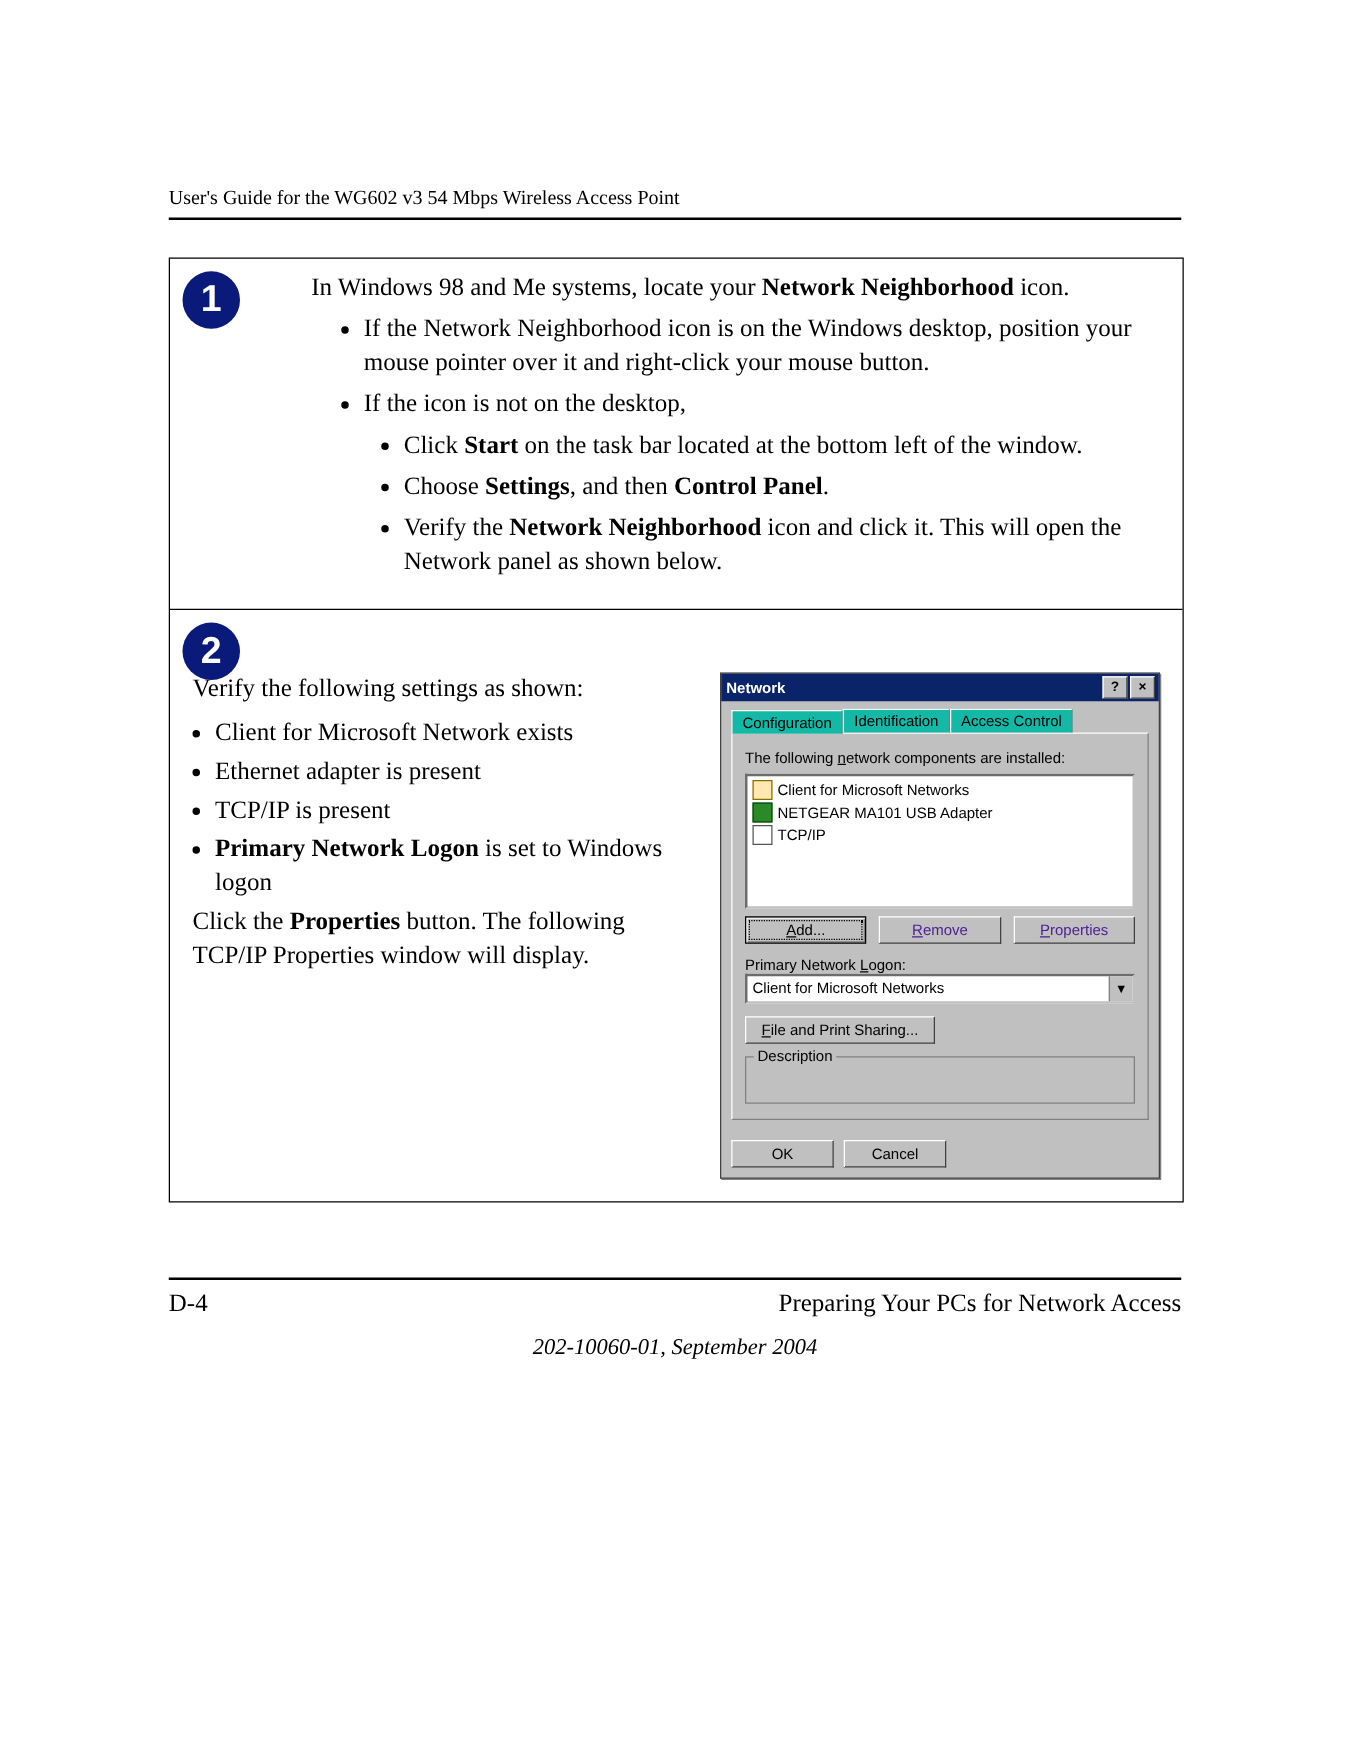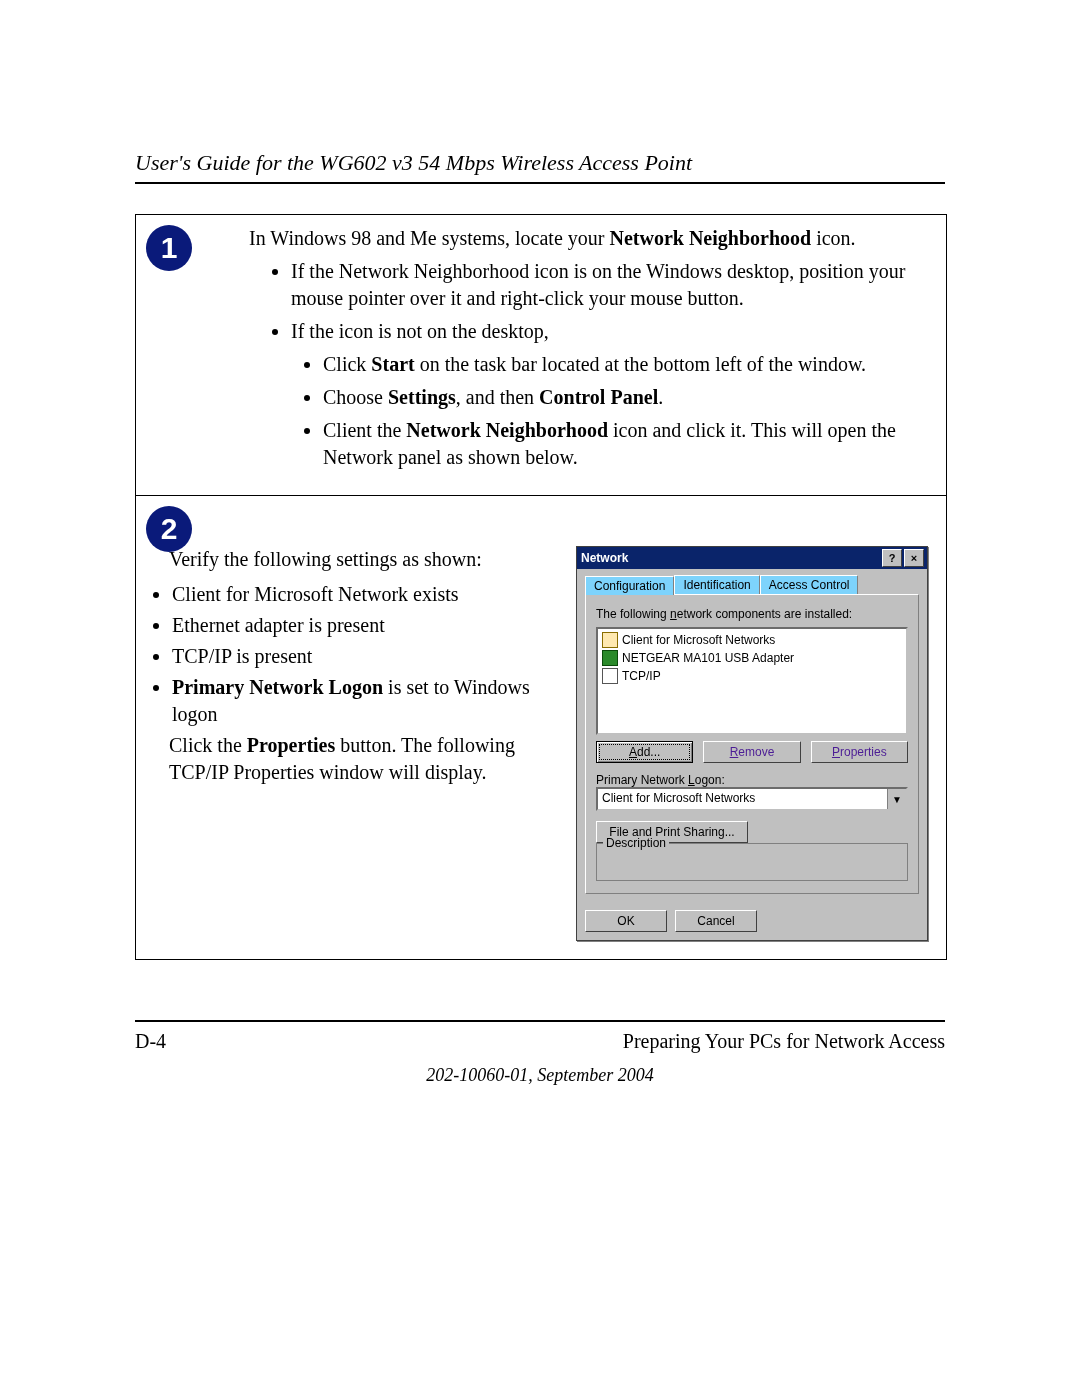--- a/index.html
+++ b/index.html
@@ -9,22 +9,21 @@
     font-family: "Times New Roman", Times, serif;
     color: #000;
     width: 1080px;
   }
   .page {
     width: 1080px;
     box-sizing: border-box;
     padding: 150px 135px 0 135px;
   }
   .running-header {
-    font-style: italic;
-    font-size: 22px;
+    font-size: 16px;
     margin-bottom: 6px;
   }
   .rule {
     border-top: 2px solid #000;
     margin-bottom: 30px;
   }
   h1.section-title {
     font-family: Arial, Helvetica, sans-serif;
     font-weight: bold;
     font-size: 28px;
@@ -71,21 +70,21 @@
     display: flex;
     align-items: flex-start;
     gap: 20px;
     margin-top: 40px;
   }
   .step2-left {
     flex: 1 1 310px;
     font-size: 20px;
     line-height: 1.35;
   }
-  .step2-left p { margin: 0 0 8px 15px; font-family: Liberation Serif, serif; }
+  .step2-left p { margin: 0 0 8px 0; font-family: Liberation Serif, serif; }
   ul.compact { margin: 4px 0; padding-left: 18px; list-style: disc; }
   ul.compact li { margin: 4px 0; }
   
   .win98-dialog {
     flex: 0 0 auto;
     width: 350px;
     background: #c0c0c0;
     border: 1px solid #404040;
     font-family: Tahoma, "MS Sans Serif", Arial, sans-serif;
     font-size: 12px;
@@ -107,21 +106,21 @@
     background: #c0c0c0;
     border: 1px solid #fff;
     border-right-color: #404040;
     border-bottom-color: #404040;
     display: flex; align-items: center; justify-content: center;
     font-size: 11px; color: #000; font-weight: bold;
   }
   .win98-body { padding: 6px 8px 8px 8px; }
   .tab-strip { display: flex; align-items: flex-end; position: relative; }
   .tab {
-    background: #7dd3fc;
+    background: #14b8a6;
     border: 1px solid #808080;
     border-bottom: none;
     border-top-color: #fff;
     border-left-color: #fff;
     padding: 2px 8px;
     margin-right: 0px;
     position: relative;
     font-size: 12px;
   }
   .tab.active { z-index: 2; margin-bottom: -1px; }
@@ -179,20 +178,21 @@
   }
   .select-value { flex:1; padding: 2px 4px; font-size:12px; }
   .select-arrow {
     width: 18px; background:#c0c0c0;
     border-left:1px solid #808080;
     display:flex; align-items:center; justify-content:center;
     font-size:10px;
   }
   .fieldset {
     border: 1px solid #808080;
+    margin-top: 10px;
     padding: 6px 8px 30px 8px;
     position: relative;
     text-align: center;
   }
   .fieldset-legend {
     position: absolute; top: -8px; left: 6px;
     background: #c0c0c0; padding: 0 3px; font-size:12px;
   }
   .dialog-footer {
     display:flex; gap:8px;
@@ -237,21 +237,21 @@
           <li>
             <span>If the icon is not on the desktop,</span>
             <ul class="b2">
               <li>
                 <span>Click </span><span class="bold">Start</span><span> on the task bar located at the bottom left of the window.</span>
               </li>
               <li>
                 <span>Choose </span><span class="bold">Settings</span><span>, and then </span><span class="bold">Control Panel</span><span>.</span>
               </li>
               <li>
-                <span>Client the </span><span class="bold">Network Neighborhood</span><span> icon and click it. This will open the Network panel as shown below.</span>
+                <span>Verify the </span><span class="bold">Network Neighborhood</span><span> icon and click it. This will open the Network panel as shown below.</span>
               </li>
             </ul>
           </li>
         </ul>
       </div>
     </div>
 
     <div class="step-row">
       <div class="step-badge">2</div>
       <div class="step2-flex">

